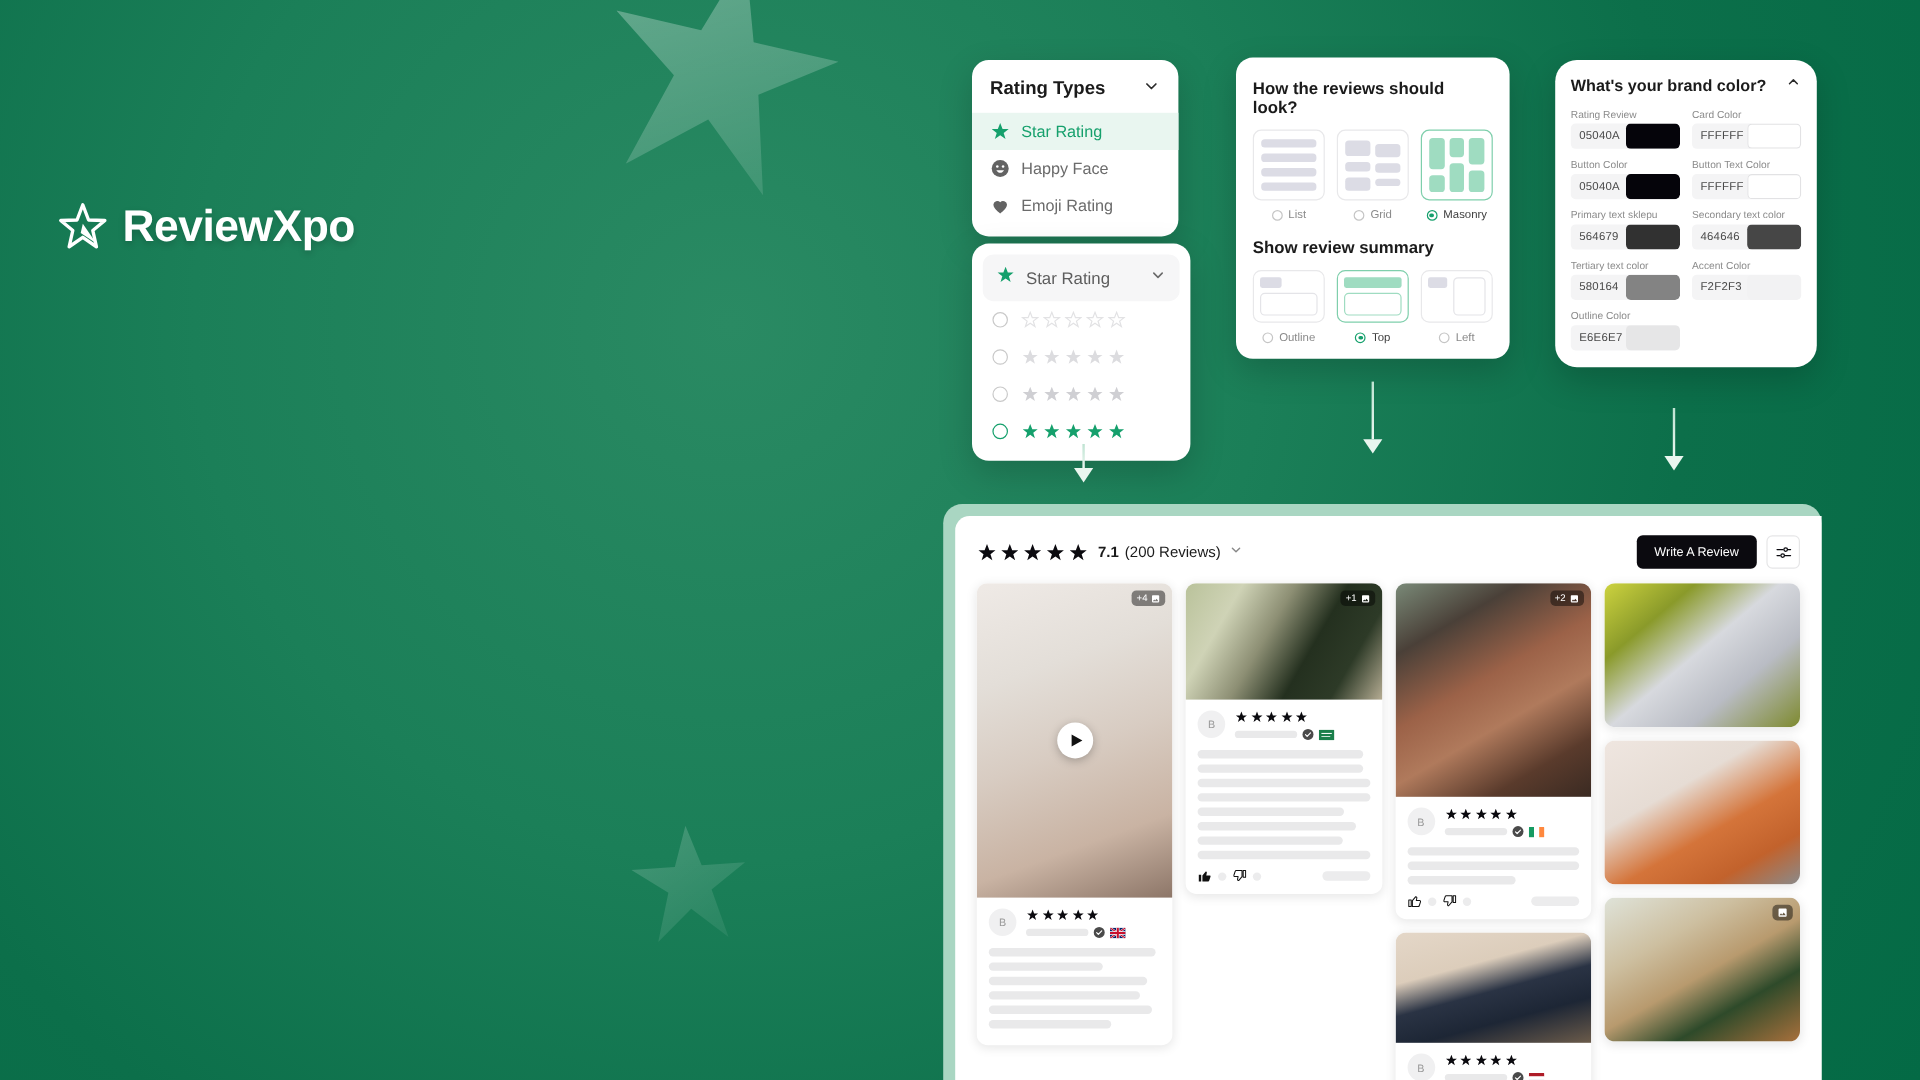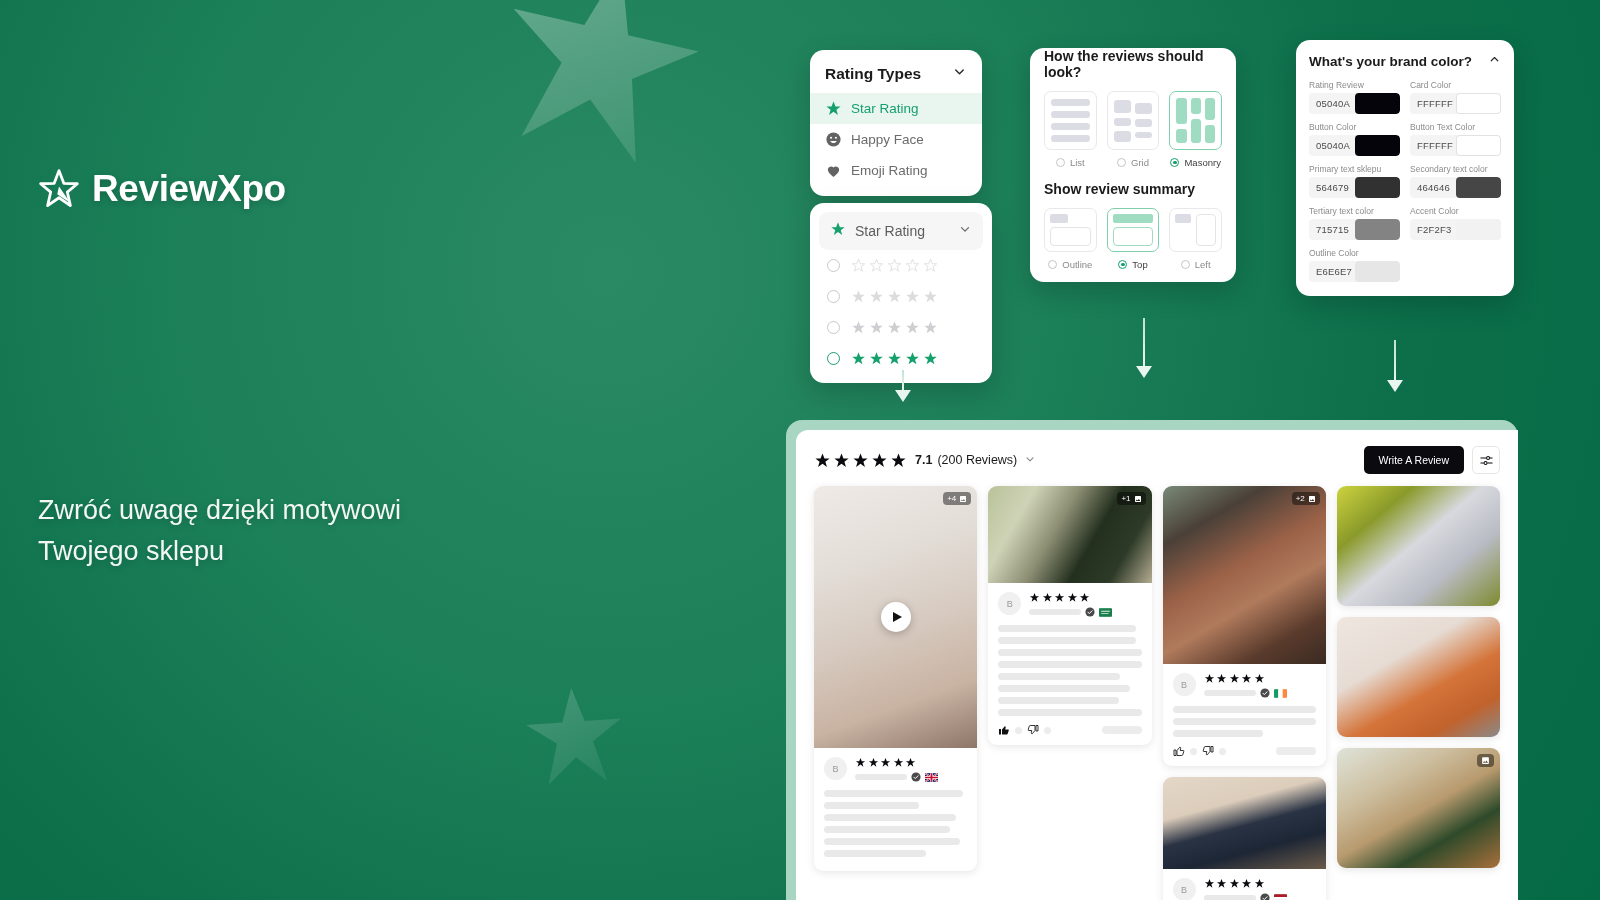--- a/index.html
+++ b/index.html
@@ -18,21 +18,21 @@
   }
   .bg-star {
     position: absolute;
     clip-path: polygon(50% 0%, 61.8% 35.5%, 100% 35.5%, 69% 57.5%, 80.9% 100%, 50% 73%, 19.1% 100%, 31% 57.5%, 0% 35.5%, 38.2% 35.5%);
     background: linear-gradient(150deg, rgba(255,255,255,.34), rgba(255,255,255,.10));
   }
   .bg-star.s1 { width: 190px; height: 190px; left: 505px; top: -38px; transform: rotate(13deg); }
   .bg-star.s2 { width: 95px; height: 95px; left: 527px; top: 688px; transform: rotate(-4deg); opacity:.55; }
 
   
-  .left { position: absolute; left: 38px; top: 0; width: 700px; height: 796px; }
+  .left { position: absolute; left: 48px; top: 0; width: 700px; height: 796px; text-align: right; }
 
   .brand {
     position: absolute; left: 0; top: 168px;
     display: flex; align-items: center; gap: 12px;
   }
   .brand-mark { width: 42px; height: 42px; }
   .brand-name {
     color: #ffffff; font-size: 37px; font-weight: 700; letter-spacing: -.4px;
     text-shadow: 0 2px 6px rgba(0,0,0,.18);
   }
@@ -81,21 +81,21 @@
   .sp-row { display: flex; align-items: center; gap: 11px; padding: 8px 6px 8px 8px; }
   .radio {
     width: 13px; height: 13px; border-radius: 50%;
     border: 1.6px solid #c9c9c9; flex: 0 0 13px;
   }
   .radio.on { border-color: #15a06c; }
   .stars5 { display: flex; gap: 3px; }
   .stars5 svg { width: 15px; height: 15px; display: block; }
 
   
-  #reviews-look { left: 1030px; top: 48px; width: 206px; padding: 0 14px 12px; }
+  #reviews-look { left: 1030px; top: 48px; width: 228px; padding: 17px 14px 12px; }
   .rl-title { font-size: 14px; font-weight: 700; color: #1b1b1b; margin-bottom: 11px; }
   .rl-title.second { margin-top: 13px; }
   .rl-opts { display: flex; gap: 10px; }
   .rl-opt { flex: 1; }
   .thumb {
     height: 59px; border: 1.3px solid #e8e8ea; border-radius: 7px;
     padding: 6px; display: flex; gap: 4px;
   }
   .thumb.sel { border-color: #7fcfac; border-width: 1.6px; }
   .thumb-list { flex-direction: column; justify-content: center; gap: 5px; }
@@ -117,21 +117,21 @@
   .opt-label.on { color: #3d3d3d; }
   
   .thumb-sum { flex-direction: column; gap: 4px; padding: 5px; }
   .sum-tag { width: 18px; height: 9px; background: #dcdce5; border-radius: 2px; }
   .sum-tag.wide { width: 100%; background: #9fdcc1; height: 9px; }
   .sum-box { flex: 1; border: 1.2px solid #e4e4e8; border-radius: 4px; }
   .sum-box.g { border-color: #9fdcc1; }
   .thumb-sum.row { flex-direction: row; gap: 5px; }
 
   
-  #brand-color { left: 1296px; top: 40px; width: 218px; padding: 12px 13px 14px; }
+  #brand-color { left: 1296px; top: 50px; width: 218px; padding: 12px 13px 14px; border-radius: 18px; }
   .bc-head {
     display: flex; align-items: center; justify-content: space-between; margin-bottom: 10px;
   }
   .bc-title { font-size: 13.5px; font-weight: 700; color: #1b1b1b; }
   .bc-grid { display: grid; grid-template-columns: 1fr 1fr; column-gap: 10px; row-gap: 8px; }
   .bc-field-label { font-size: 8.5px; color: #8b8b8b; margin-bottom: 3px; }
   .bc-input {
     display: flex; align-items: stretch; height: 21px;
     background: #f4f4f5; border-radius: 4px; overflow: hidden;
   }
@@ -238,24 +238,20 @@
     <span class="brand-mark">
       <svg viewBox="0 0 48 48" width="42" height="42">
         <path d="M24 3 L29.5 17.5 L45 18 L33.5 27.5 L37 43 L24 34 L11 43 L14.5 27.5 L3 18 L18.5 17.5 Z" fill="none" stroke="#ffffff" stroke-width="3.2" stroke-linejoin="round"></path>
         <path d="M24 21 L37 40 L22 30 Z" fill="#ffffff"></path>
       </svg>
     </span>
     <span class="brand-name">ReviewXpo</span>
   </div>
 
 
-  <div class="subhead">
-    <span>Zwróć uwagę dzięki motywowi</span><br>
-    <span>Twojego sklepu</span>
-  </div>
 </div>
 
 <div class="card" id="rating-types">
   <div class="rt-head">
     <span class="rt-title">Rating Types</span>
     <span>
       <svg width="15" height="15" viewBox="0 0 20 20">
           <path d="M5 8l5 5 5-5" fill="none" stroke="#2b2b2b" stroke-width="1.9" stroke-linecap="round" stroke-linejoin="round"></path>
         </svg>
     </span>
@@ -540,21 +536,21 @@
       <div class="bc-field-label">Secondary text color</div>
       <div class="bc-input">
         <span>464646</span>
         <span class="bc-sw" style="background:#464646"></span>
       </div>
     </div>
 
     <div>
       <div class="bc-field-label">Tertiary text color</div>
       <div class="bc-input">
-        <span>715715</span>
+        <span>580164</span>
         <span class="bc-sw" style="background:#838383"></span>
       </div>
     </div>
     <div>
       <div class="bc-field-label">Accent Color</div>
       <div class="bc-input">
         <span>F2F2F3</span>
         <span class="bc-sw" style="background:#F2F2F3"></span>
       </div>
     </div>

